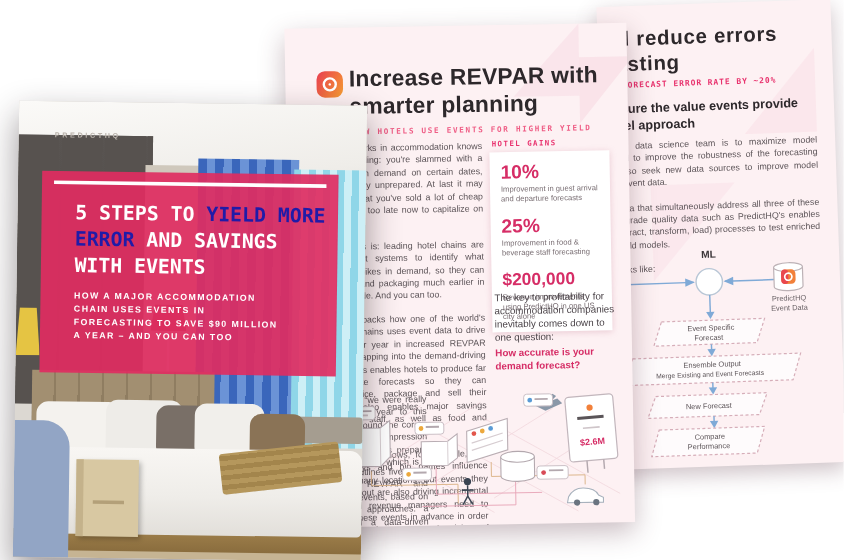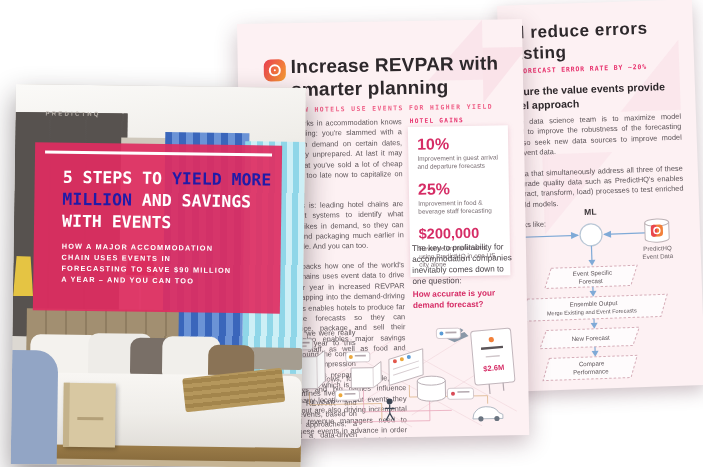--- a/index.html
+++ b/index.html
@@ -331,21 +331,21 @@
   <div class="sc runner"></div>
   <div class="sc nstand"></div>
   <div class="sc chair"></div>
 
   <div class="cover-logo">PREDICTHQ</div>
 
   <div class="ovl">
     <div class="ovl-rule"></div>
     <div class="cv-title">
       <div><span>5 STEPS TO </span><span class="navy">YIELD MORE</span></div>
-      <div><span class="navy">MILLION</span><span> AND SAVINGS</span></div>
+      <div><span class="navy">ERROR</span><span> AND SAVINGS</span></div>
       <div>WITH EVENTS</div>
     </div>
     <div class="cv-sub">
       <div>HOW A MAJOR ACCOMMODATION</div>
       <div>CHAIN USES EVENTS IN</div>
       <div>FORECASTING TO SAVE $90 MILLION</div>
       <div>A YEAR – AND YOU CAN TOO</div>
     </div>
   </div>
 </div>

